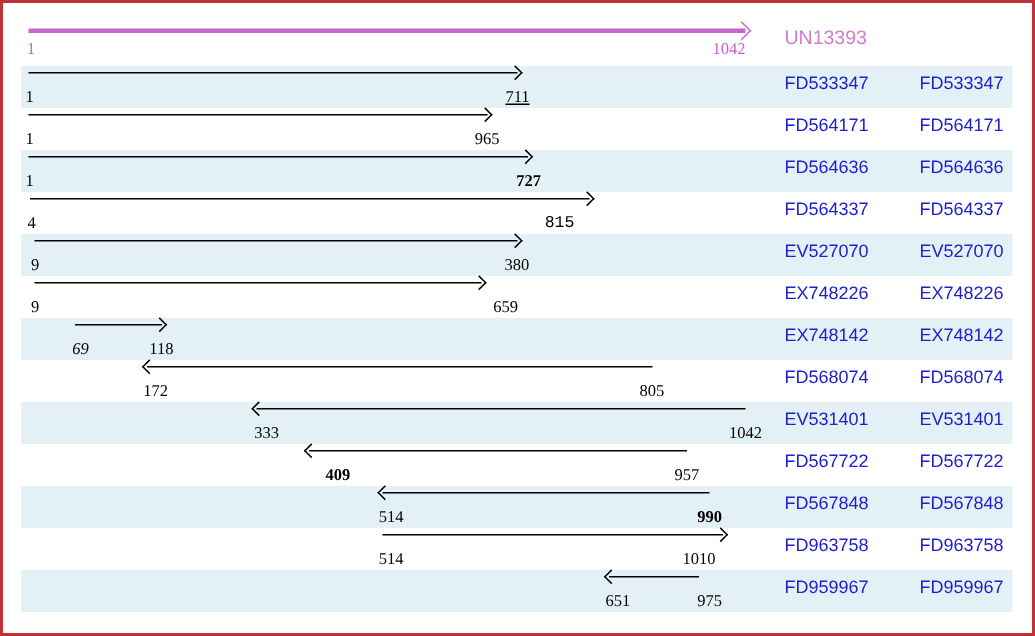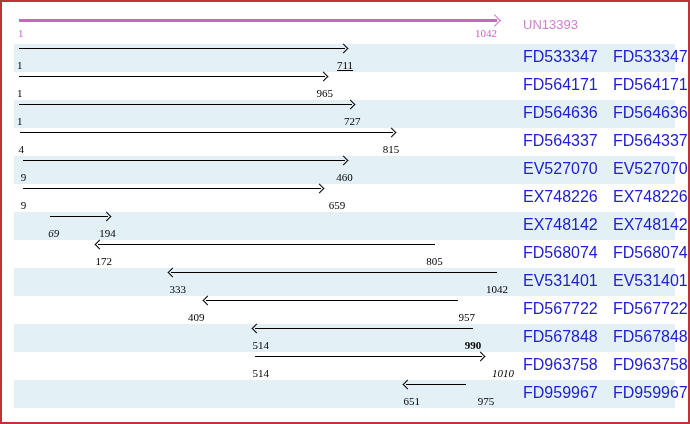--- a/index.html
+++ b/index.html
@@ -47,21 +47,21 @@
   }
   .arrow.left::before{
     content:"";position:absolute;left:-2px;top:-4px;width:6px;height:6px;
     border-top:1px solid var(--arrow,#000);border-left:1px solid var(--arrow,#000);
     transform:rotate(-45deg);
   }
   .num.start-n{top:15px;}
   .num.end-n{top:15px;width:34px;text-align:center;}
   .acc{
     position:absolute;top:4px;
-    font-size:16px;color:var(--link,#2020cc);
+    font-size:12px;color:var(--link,#2020cc);
     text-decoration:none;cursor:pointer;white-space:nowrap;
   }
   .acc.c1{left:509px;}
   .acc.c2{left:599px;}
 </style>
 </head>
 <body>
 
 <div class="page" style="--border: #bf3238; --stripe: #e3f1f7; --link: #2020cc; --refcolor: #c964c9; --refname: #cf7fcf; --arrow: #000000;">
   <div class="header">
@@ -81,88 +81,88 @@
       <div class="row">
         <div class="arrow right" style="left: 5px; width: 305.81px;"></div>
         <div class="num start-n" style="left: 3px;">1</div>
         <div class="num end-n" style="left: 293.81px;">965</div>
         <a class="acc c1">FD564171</a>
         <a class="acc c2">FD564171</a>
       </div>
       <div class="row stripe">
         <div class="arrow right" style="left: 5px; width: 333.36px;"></div>
         <div class="num start-n" style="left: 3px;">1</div>
-        <div class="num end-n" style="left: 321.36px;">727</div>
+        <div class="num end-n" style="left: 321.36px; font-weight: bold;">727</div>
         <a class="acc c1">FD564636</a>
         <a class="acc c2">FD564636</a>
       </div>
       <div class="row">
         <div class="arrow right" style="left: 6.37752px; width: 372.39px;"></div>
         <div class="num start-n" style="left: 4.37752px;">4</div>
-        <div class="num end-n" style="left: 360px;">815</div>
+        <div class="num end-n" style="left: 342px; font-family: Liberation Mono, monospace;">815</div>
         <a class="acc c1">FD564337</a>
         <a class="acc c2">FD564337</a>
       </div>
       <div class="row stripe">
         <div class="arrow right" style="left: 8.67339px; width: 321.881px;"></div>
         <div class="num start-n" style="left: 6.67339px;">9</div>
-        <div class="num end-n" style="left: 313.554px;">460</div>
+        <div class="num end-n" style="left: 313.554px;">380</div>
         <a class="acc c1">EV527070</a>
         <a class="acc c2">EV527070</a>
       </div>
       <div class="row">
         <div class="arrow right" style="left: 8.67339px; width: 298.463px;"></div>
         <div class="num start-n" style="left: 6.67339px;">9</div>
         <div class="num end-n" style="left: 306px;">659</div>
         <a class="acc c1">EX748226</a>
         <a class="acc c2">EX748226</a>
       </div>
       <div class="row stripe">
         <div class="arrow right" style="left: 36.2238px; width: 57.3967px;"></div>
         <div class="num start-n" style="left: 34.2238px; font-style: italic;">69</div>
-        <div class="num end-n" style="left: 76.6206px;">194</div>
+        <div class="num end-n" style="left: 76.6206px;">118</div>
         <a class="acc c1">EX748142</a>
         <a class="acc c2">EX748142</a>
       </div>
       <div class="row">
         <div class="arrow left" style="left: 83.5187px; width: 337.034px;"></div>
         <div class="num start-n" style="left: 81.5187px;">172</div>
         <div class="num end-n" style="left: 403.552px;">805</div>
         <a class="acc c1">FD568074</a>
         <a class="acc c2">FD568074</a>
       </div>
       <div class="row stripe">
         <div class="arrow left" style="left: 157.446px; width: 325.554px;"></div>
         <div class="num start-n" style="left: 155.446px;">333</div>
         <div class="num end-n" style="left: 466px;">1042</div>
         <a class="acc c1">EV531401</a>
         <a class="acc c2">EV531401</a>
       </div>
       <div class="row">
         <div class="arrow left" style="left: 192.343px; width: 251.627px;"></div>
-        <div class="num start-n" style="left: 174px;">409</div>
-        <div class="num end-n" style="left: 426.97px; text-align: right;">957</div>
+        <div class="num start-n" style="left: 203px; font-weight: bold;">409</div>
+        <div class="num end-n" style="left: 426.97px;">957</div>
         <a class="acc c1">FD567722</a>
         <a class="acc c2">FD567722</a>
       </div>
       <div class="row stripe">
         <div class="arrow left" style="left: 240.556px; width: 218.567px;"></div>
         <div class="num start-n" style="left: 238.556px;">514</div>
         <div class="num end-n" style="left: 442.123px; font-weight: bold;">990</div>
         <a class="acc c1">FD567848</a>
         <a class="acc c2">FD567848</a>
       </div>
       <div class="row">
         <div class="arrow right" style="left: 240.556px; width: 227.75px;"></div>
         <div class="num start-n" style="left: 238.556px;">514</div>
-        <div class="num end-n" style="left: 472px; font-style: italic;">1010</div>
+        <div class="num end-n" style="left: 435px;">1010</div>
         <a class="acc c1">FD963758</a>
         <a class="acc c2">FD963758</a>
       </div>
       <div class="row stripe">
         <div class="arrow left" style="left: 391.624px; width: 60.611px;"></div>
         <div class="num start-n" style="left: 389.624px;">651</div>
-        <div class="num end-n" style="left: 455px;">975</div>
+        <div class="num end-n" style="left: 442px;">975</div>
         <a class="acc c1">FD959967</a>
         <a class="acc c2">FD959967</a>
       </div>
     </div>
 </div>
 
 </body></html>

